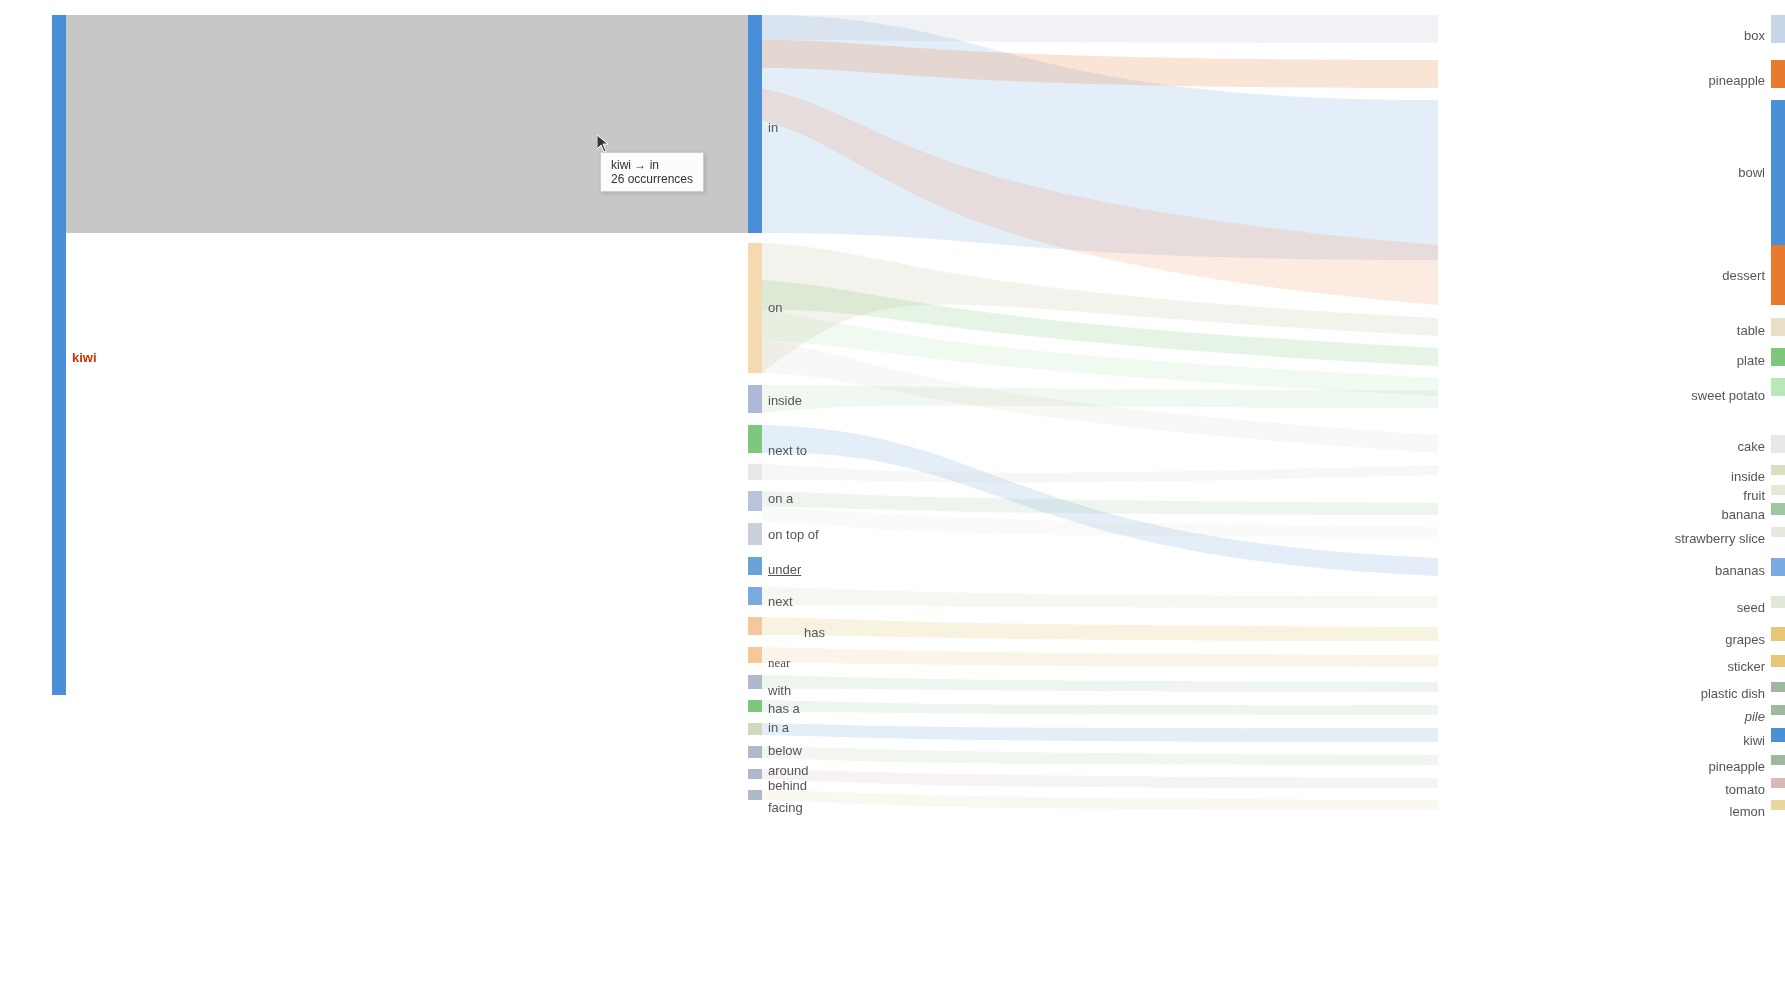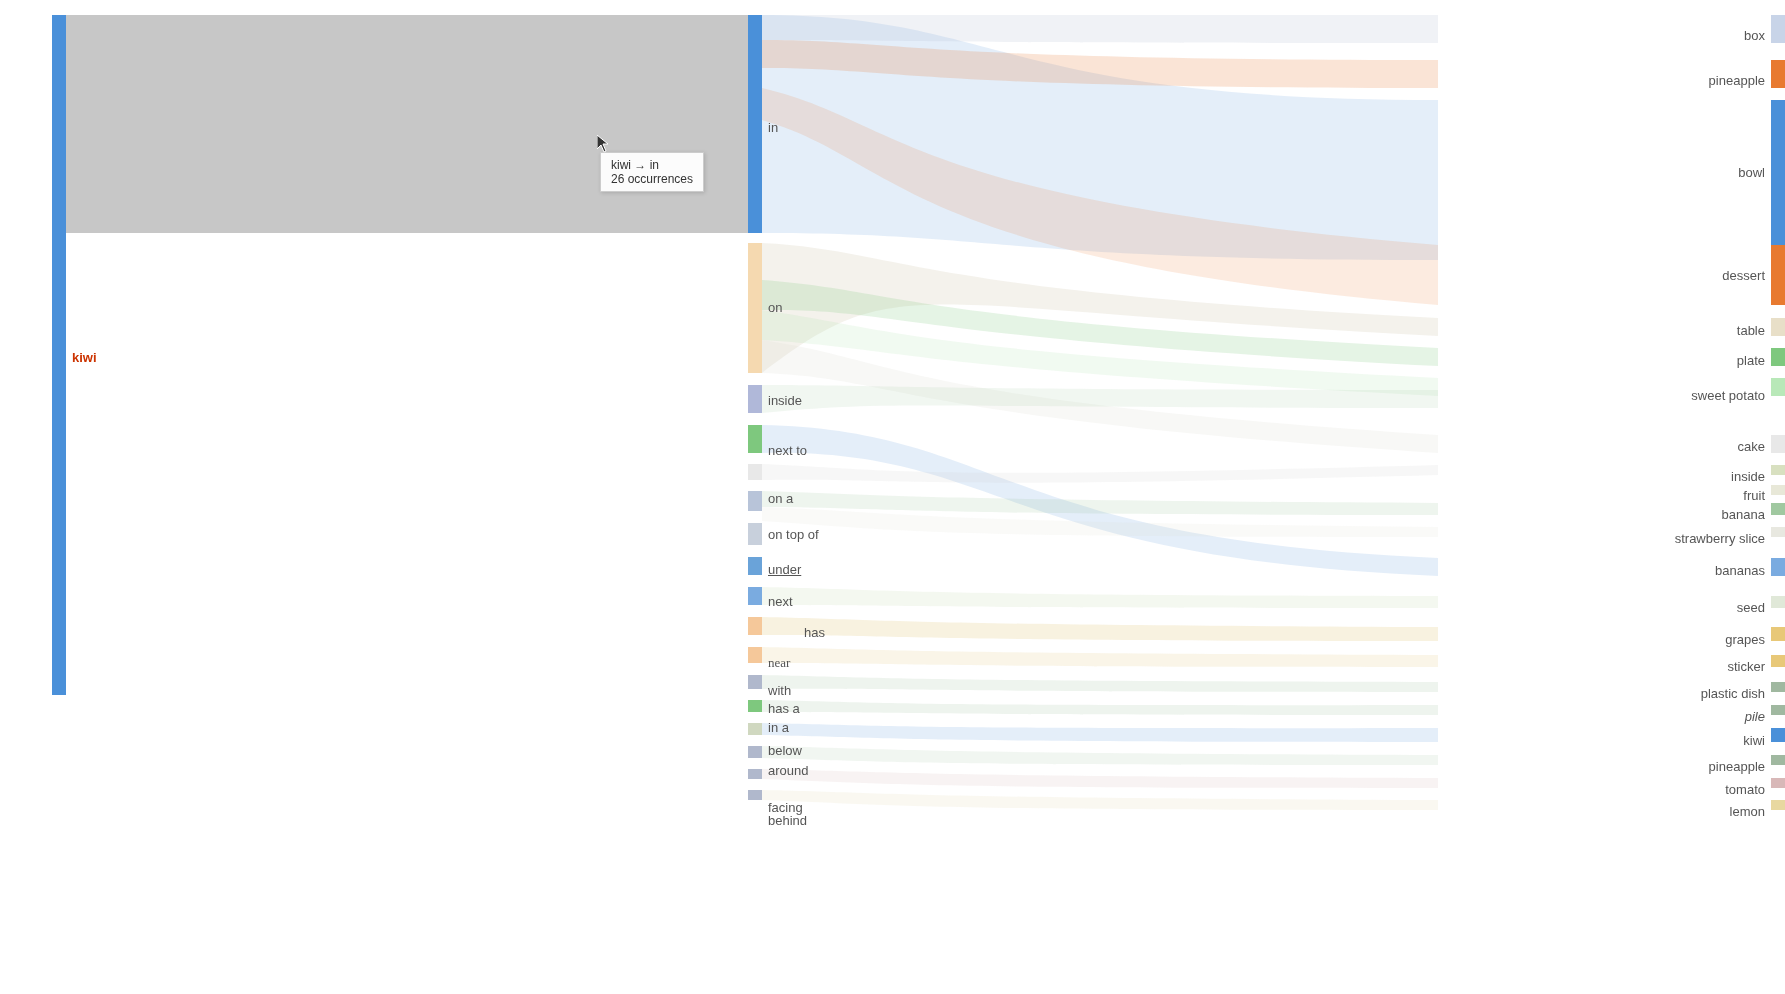--- a/index.html
+++ b/index.html
@@ -289,21 +289,20 @@
       width: 14px;
       height: 10px;
       background: #b0b8cc;
     }
     .node-behind-label {
       position: absolute;
       left: 768px;
       top: 778px;
       color: #555;
       font-size: 13px;
-      margin-top: 35px;
     }
 
     .node-facing {
       position: absolute;
       left: 748px;
       top: 790px;
       width: 14px;
       height: 10px;
       background: #b0b8cc;
     }

